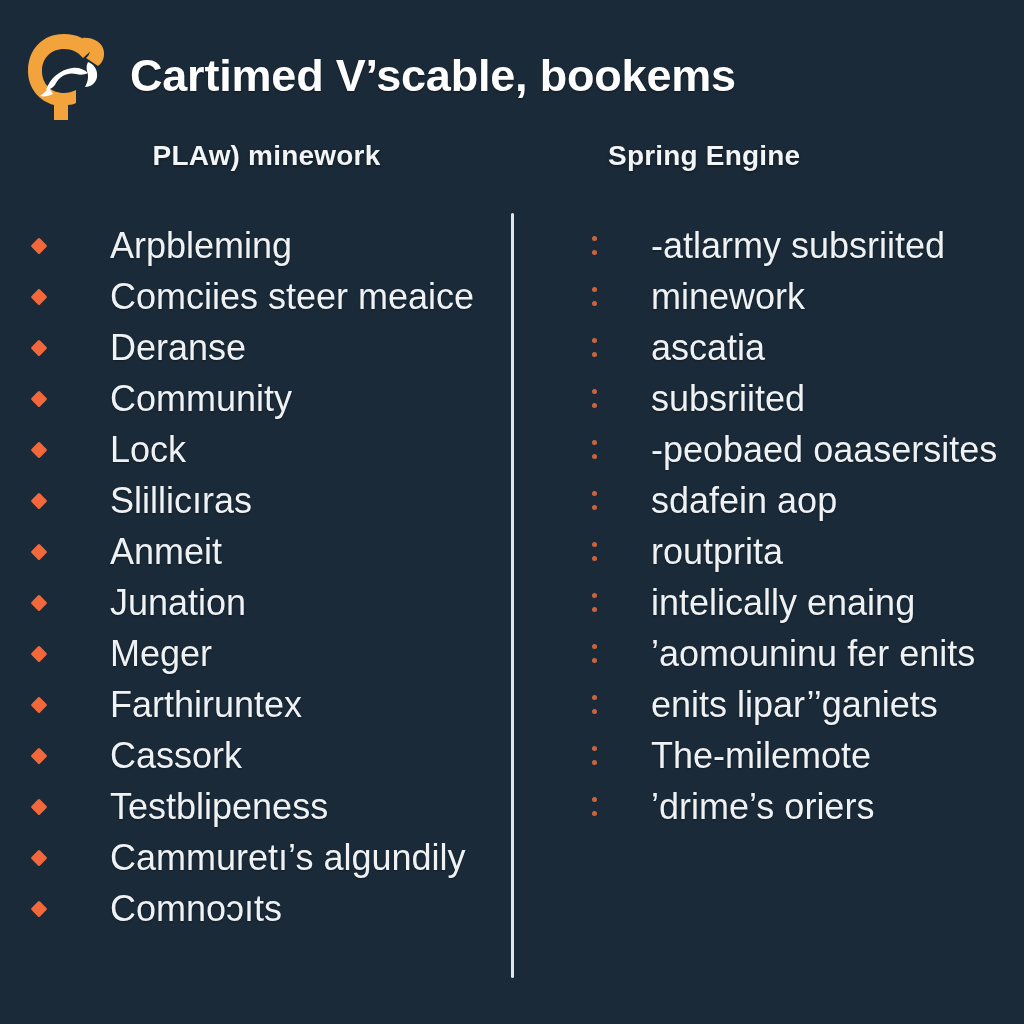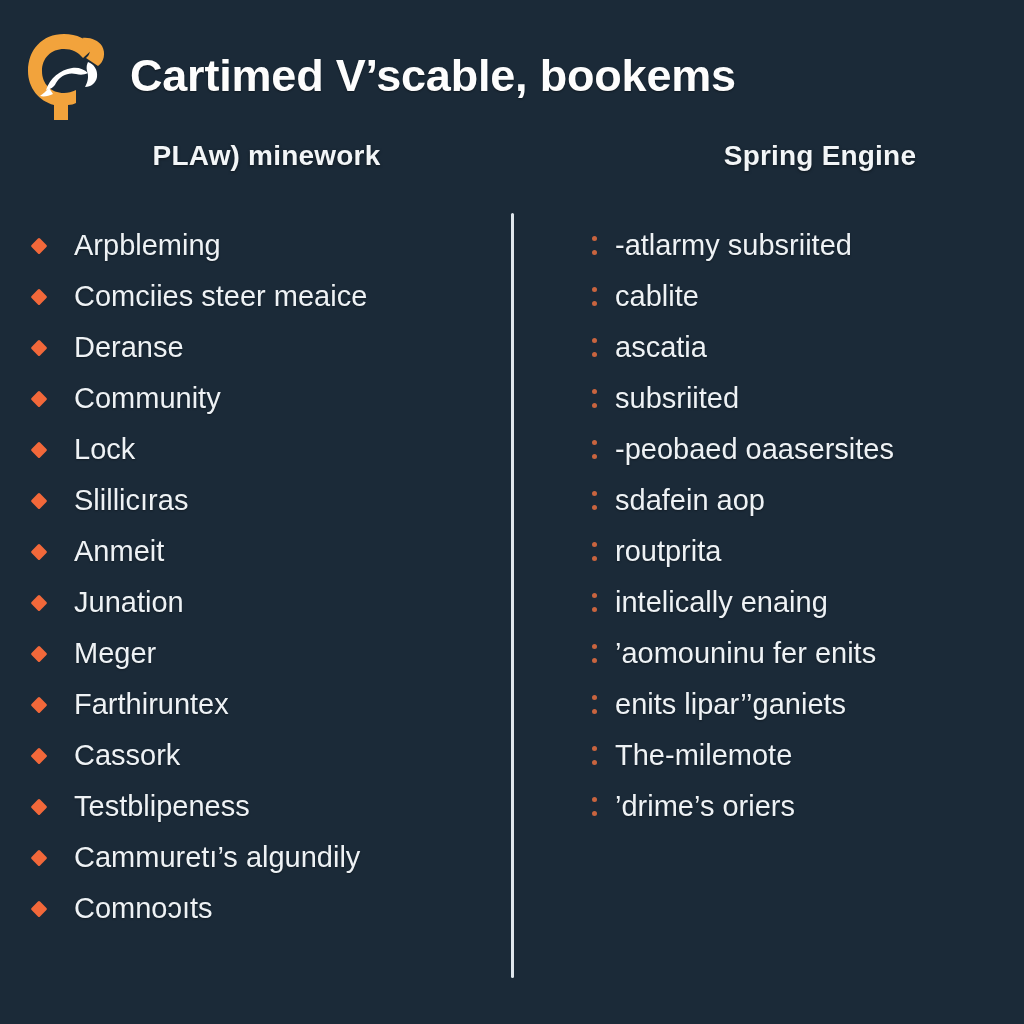--- a/index.html
+++ b/index.html
@@ -79,38 +79,39 @@
 
   .col-head {
     color: #f2f5f7;
     font-size: 28px;
     font-weight: bold;
     letter-spacing: 0.2px;
     white-space: nowrap;
     text-shadow: 0 1px 3px rgba(0,0,0,0.5);
   }
   .col-left .col-head  { margin: 0 0 0 0; text-align: center; }
-  .col-right .col-head { margin: 0 0 0 24px; text-align: center; }
+  .col-right .col-head { margin: 0 0 0 16px; }
 
   .list {
     list-style: none;
     margin: 0;
     padding: 0;
   }
   .col-left  .list { margin-top: 48px; }
   .col-right .list { margin-top: 48px; }
 
   .item {
     display: flex;
     align-items: center;
     height: 51px;
     color: #eef2f5;
-    font-size: 29px;
+    font-size: 36px;
     font-weight: 400;
     white-space: nowrap;
+    gap: 36px;
   }
   .item .label {
     text-shadow: 0 1px 2px rgba(0,0,0,0.35);
   }
 
   
   .bullet-diamond {
     flex: 0 0 auto;
     width: 12px;
     height: 12px;
@@ -237,21 +238,21 @@
               <i></i>
               <i></i>
             </span>
             <span class="label">-atlarmy subsriited</span>
           </li>
           <li class="item">
             <span class="bullet-colon">
               <i></i>
               <i></i>
             </span>
-            <span class="label">cablite</span>
+            <span class="label">minework</span>
           </li>
           <li class="item">
             <span class="bullet-colon">
               <i></i>
               <i></i>
             </span>
             <span class="label">ascatia</span>
           </li>
           <li class="item">
             <span class="bullet-colon">

